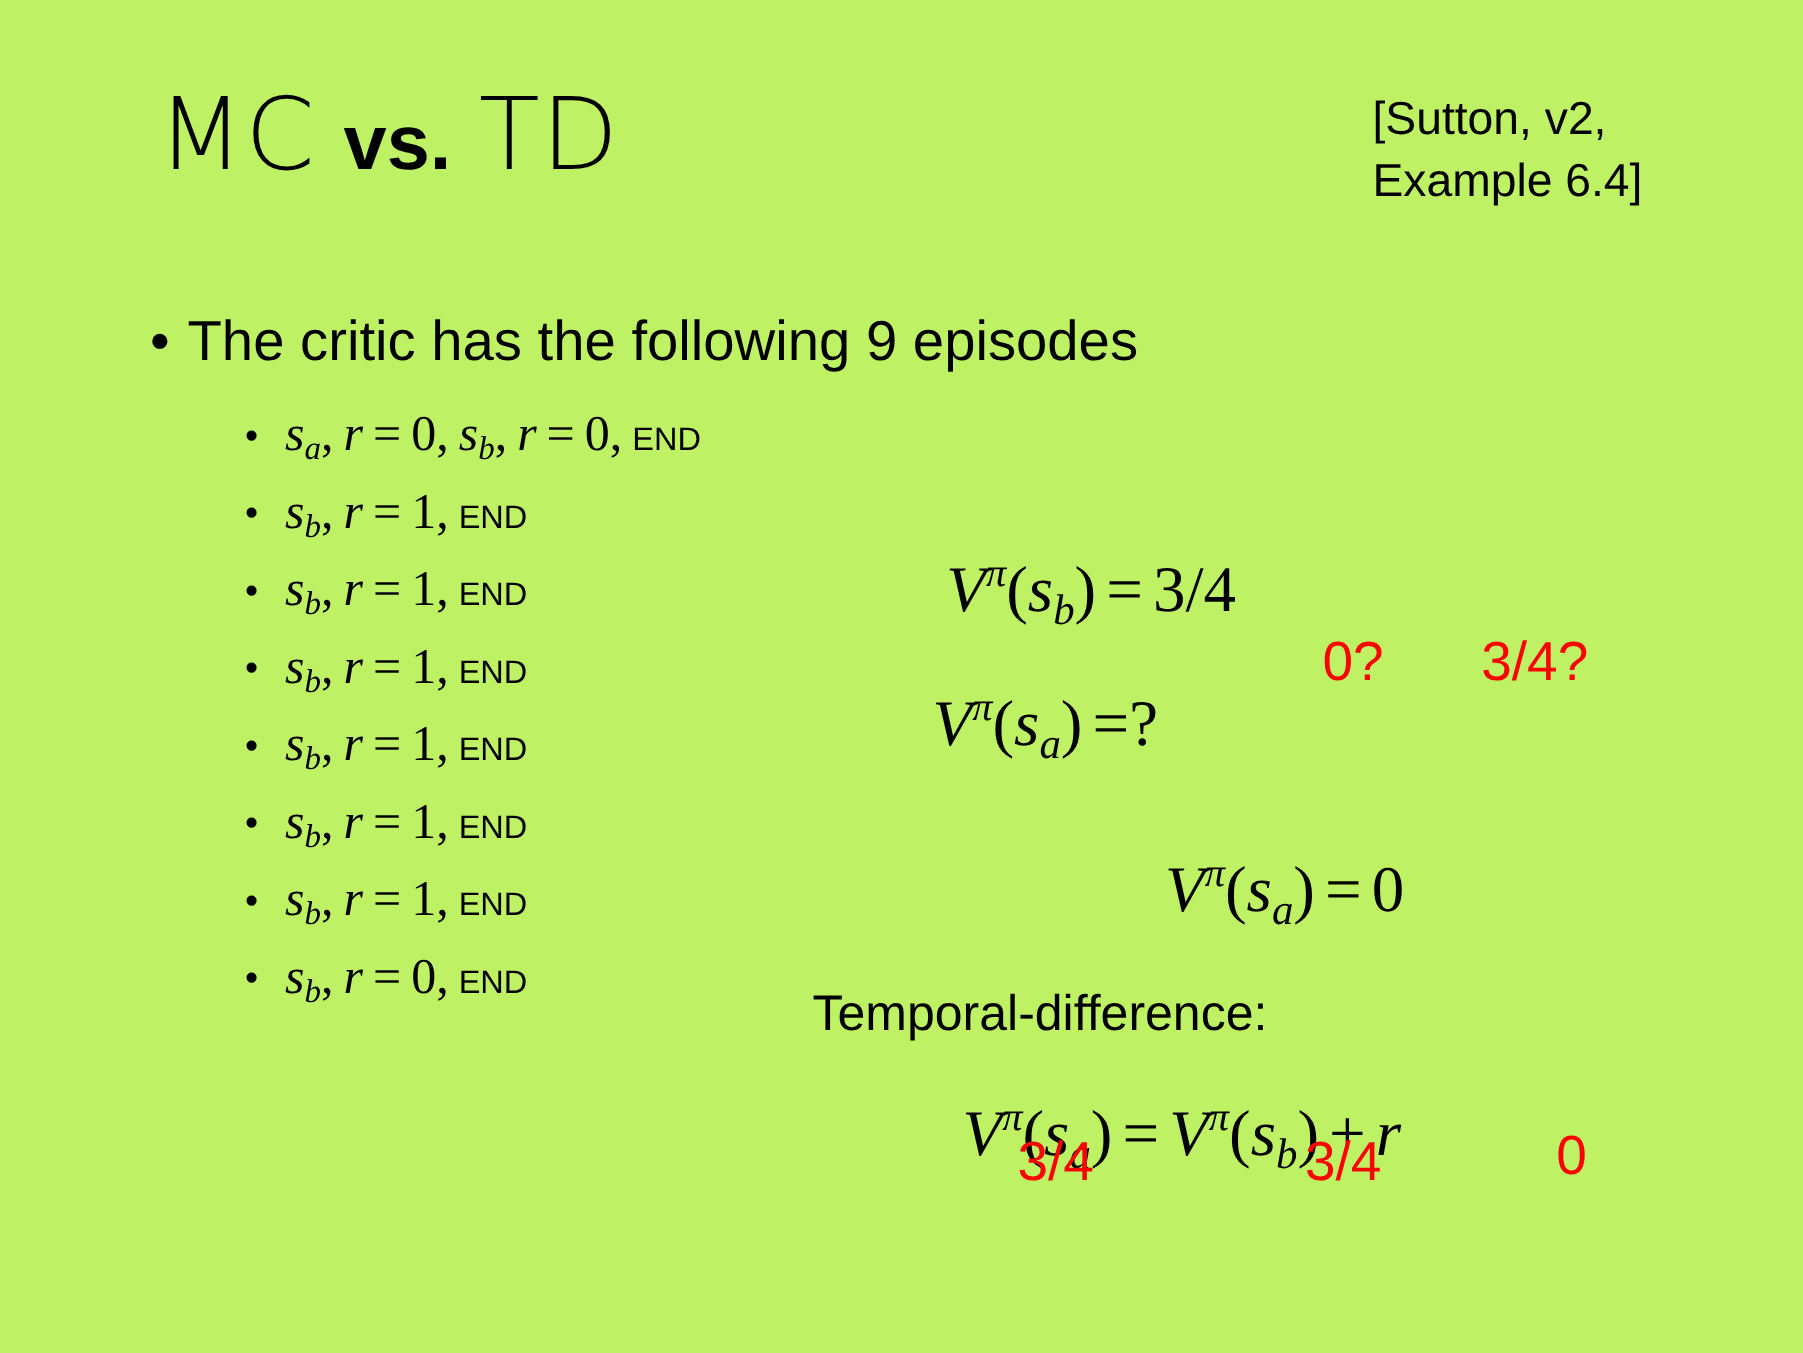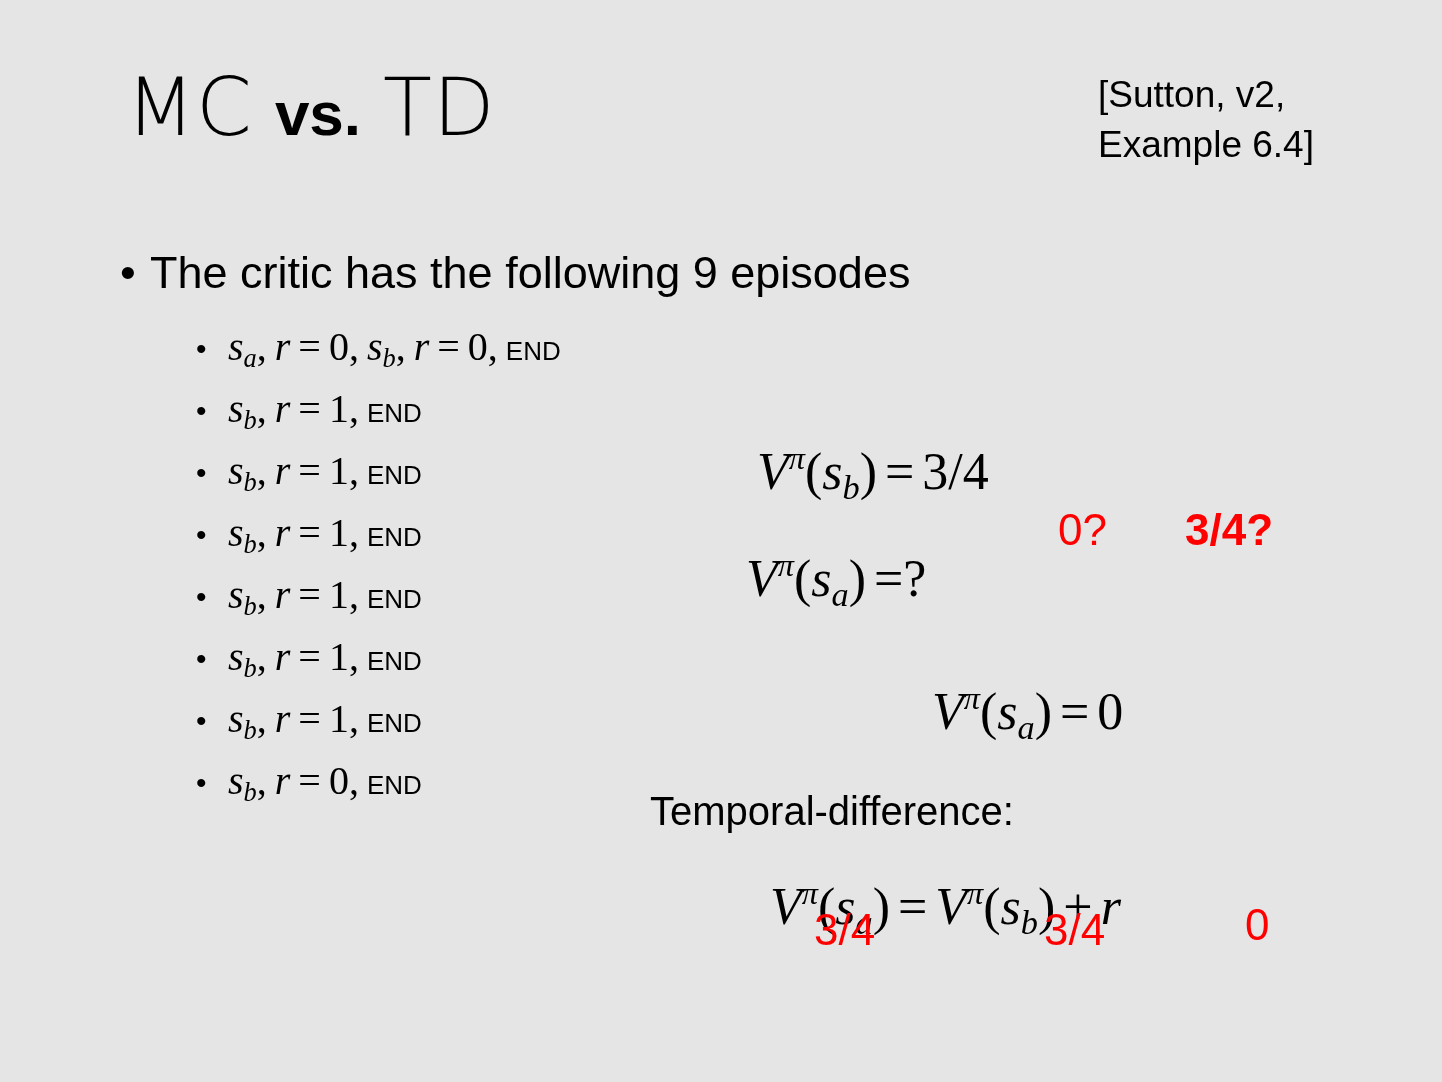--- a/index.html
+++ b/index.html
@@ -4,21 +4,21 @@
 <style>
   html, body {
     margin: 0;
     padding: 0;
     background: #ffffff;
   }
   #slide {
     position: relative;
     width: 1442px;
     height: 1082px;
-    background: #e5e5e5;
+    background: #bef264;
     overflow: hidden;
     font-family: "Liberation Sans", sans-serif;
     color: #000000;
   }
 
   
   #title {
     position: absolute;
     left: 126px;
     top: 68px;
@@ -136,21 +136,21 @@
 
   .redann {
     position: absolute;
     color: #FF0000;
     font-family: "Liberation Sans", sans-serif;
     font-size: 44px;
     line-height: 1;
     white-space: nowrap;
   }
   #red-q0   { left: 1058px; top: 508px; }
-  #red-q34  { left: 1185px; top: 508px; font-weight: bold; }
+  #red-q34  { left: 1185px; top: 508px; }
   #red-v1   { left: 814px;  top: 908px; }
   #red-v2   { left: 1044px; top: 908px; }
   #red-v3   { left: 1245px; top: 903px; }
 
   
   #footnote {
     position: absolute;
     left: 48px;
     top: 974px;
     font-size: 30px;

